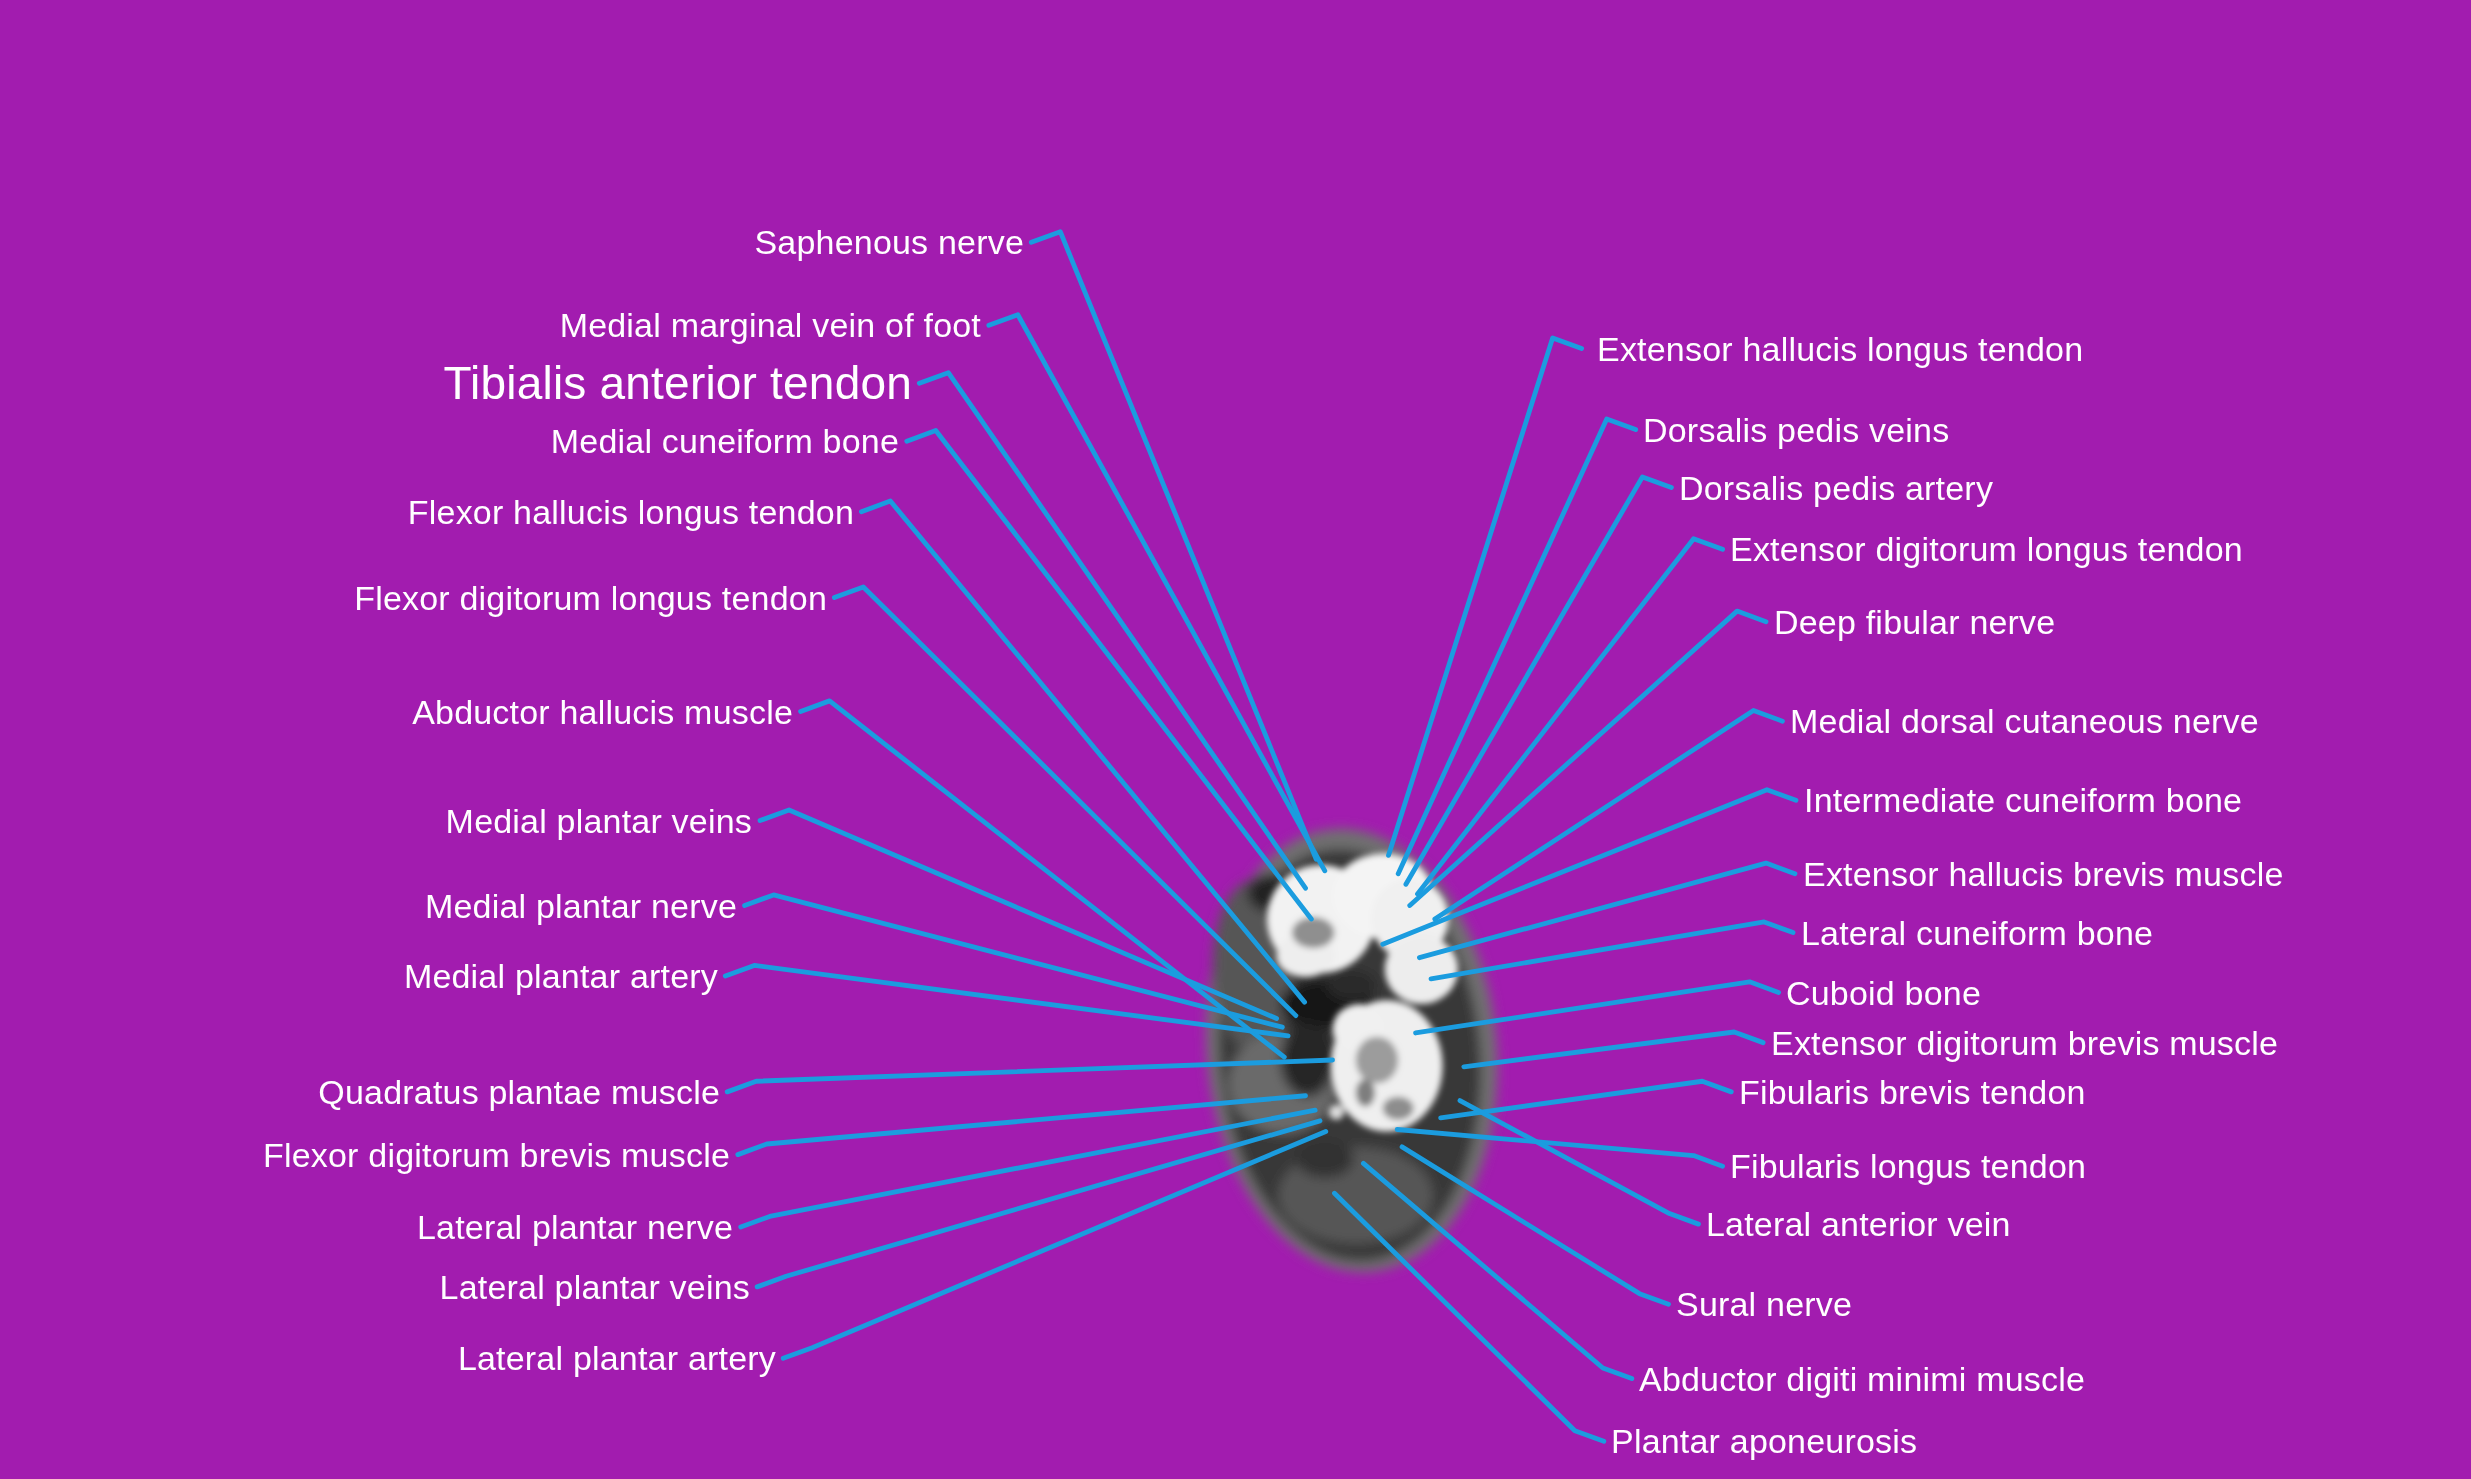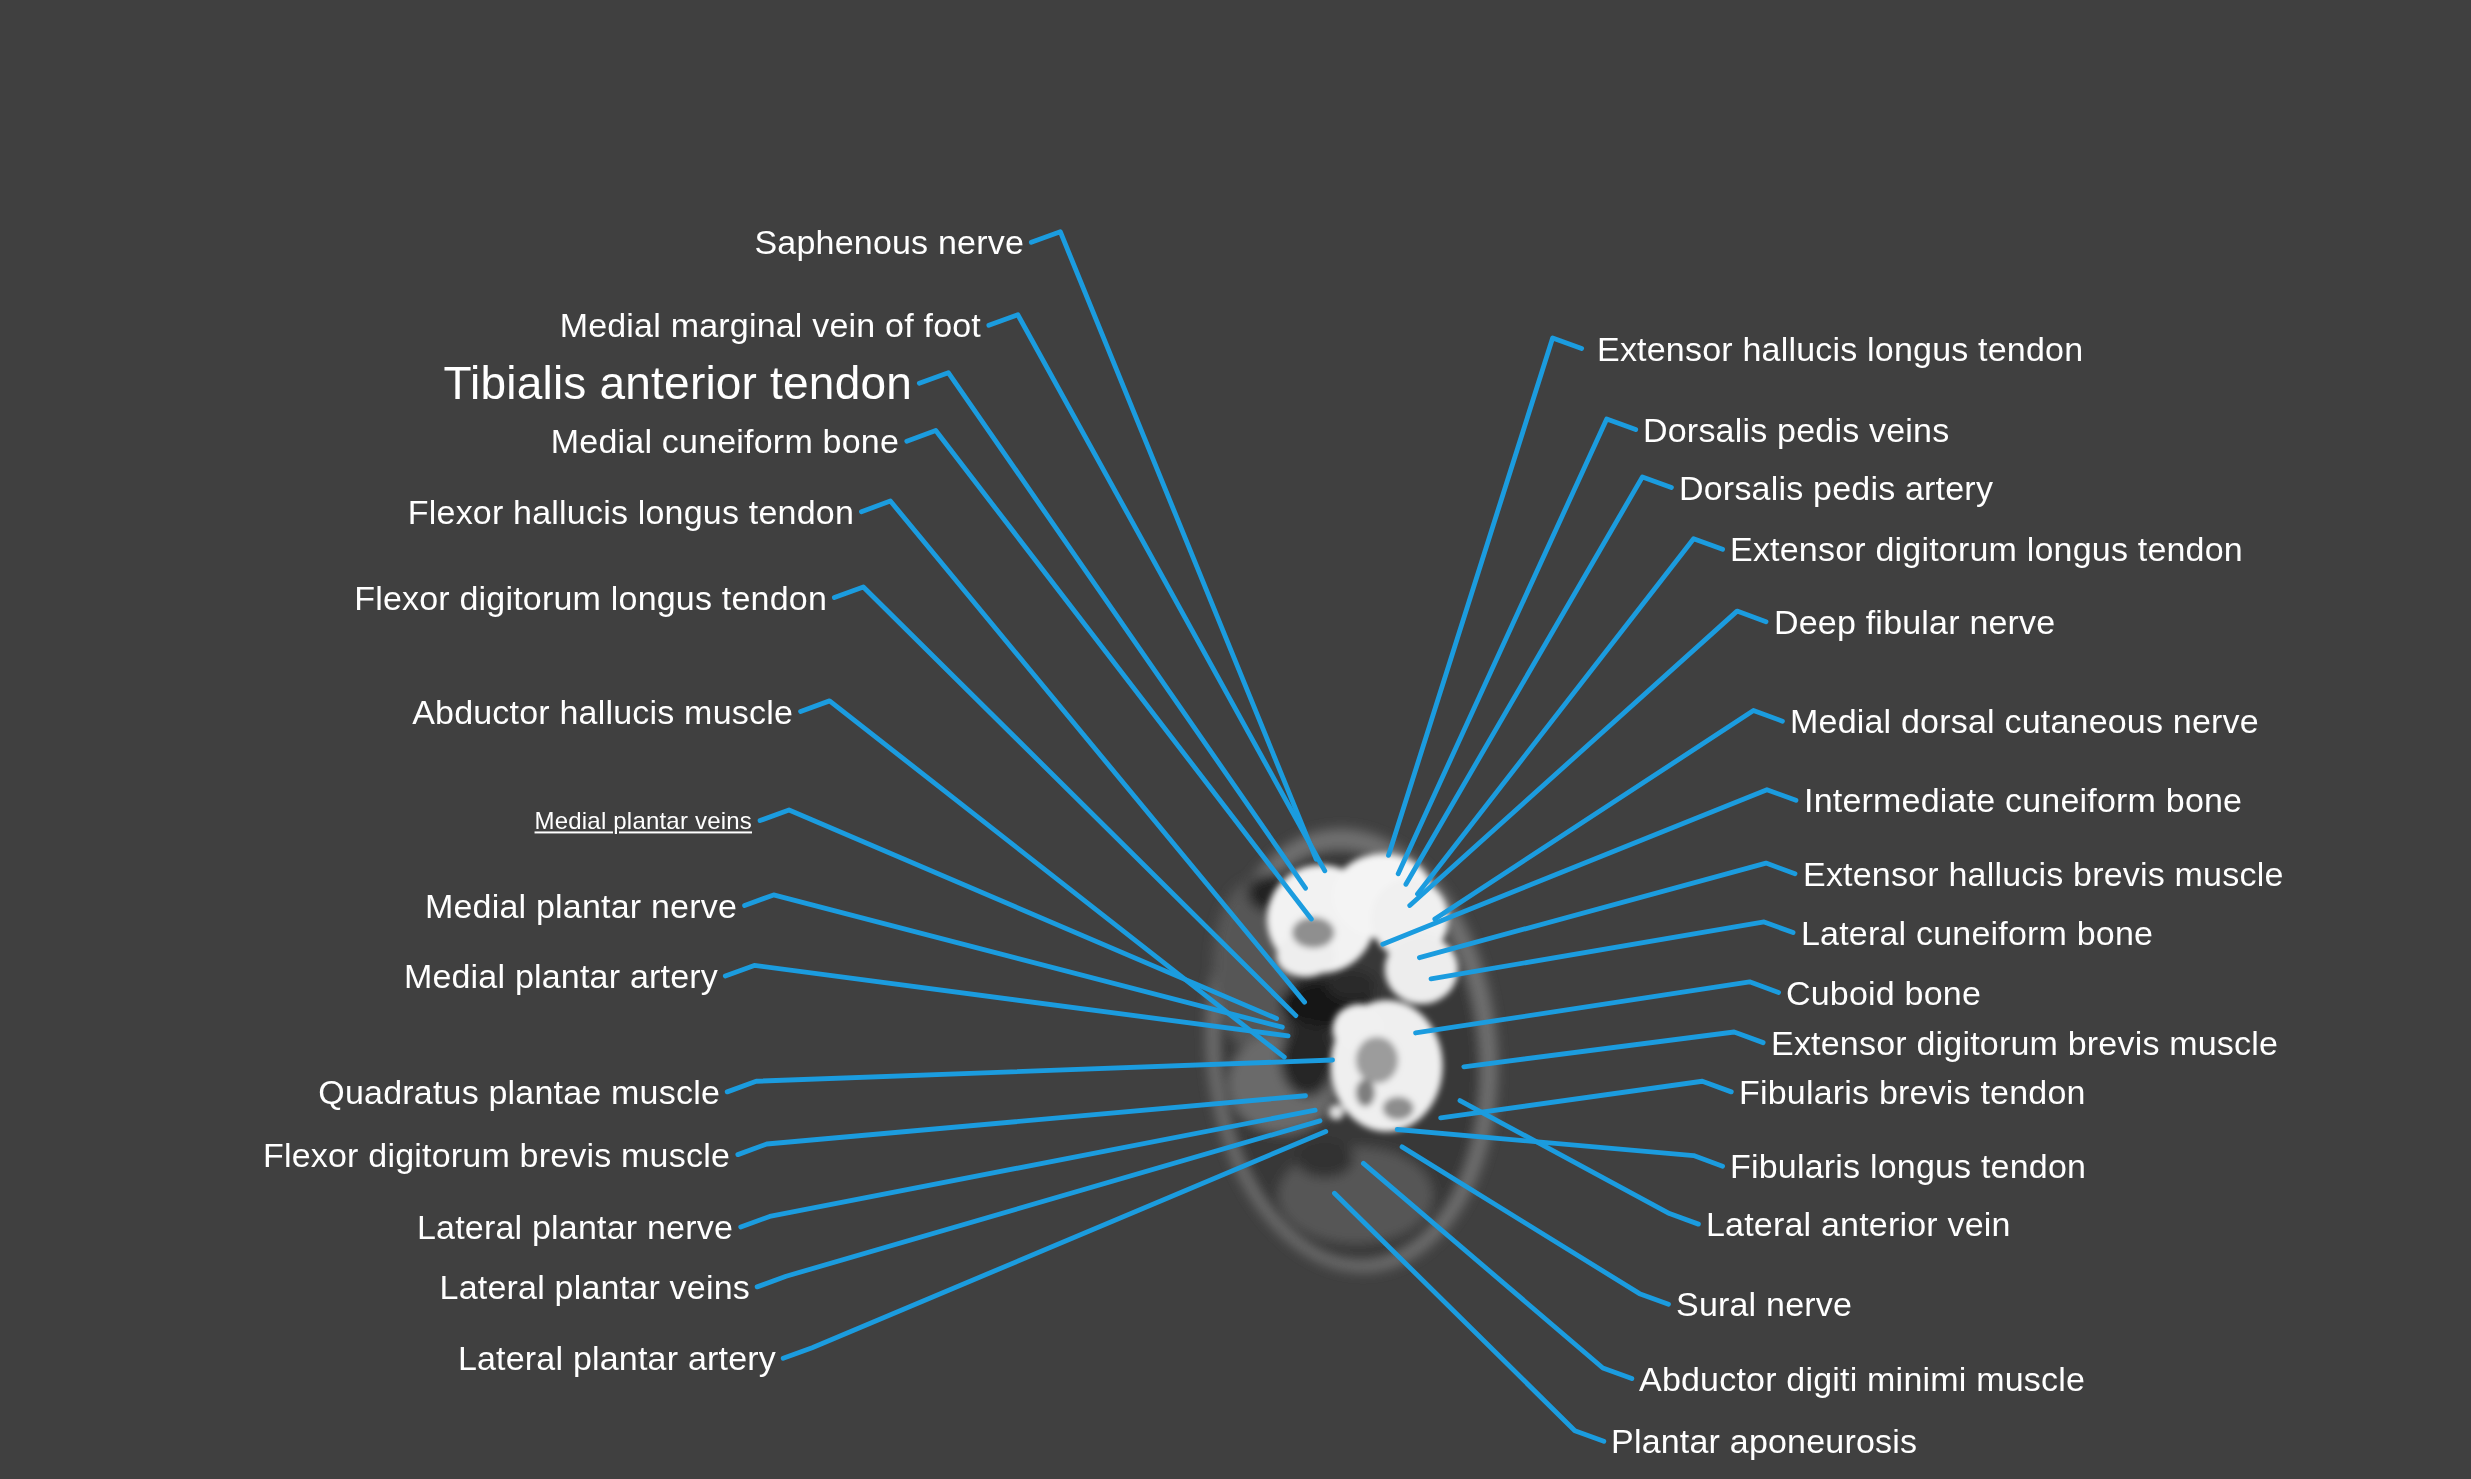--- a/index.html
+++ b/index.html
@@ -1,16 +1,16 @@
 <!DOCTYPE html>
 <html><head>
 <meta charset="utf-8">
 <style>
   html,body{margin:0;padding:0;background:#000;}
-  #screen{position:relative;width:2472px;height:1479px;background:#404040;overflow:hidden;
+  #screen{position:relative;width:2472px;height:1479px;background:#a21caf;overflow:hidden;
           font-family:"Liberation Sans",sans-serif;}
   #scene{position:absolute;left:0;top:0;}
   #label-layer{position:absolute;left:0;top:0;width:100%;height:100%;pointer-events:none;}
   .label{position:absolute;transform:translateY(-52%);color:#fff;white-space:nowrap;
          font-weight:400;letter-spacing:0.2px;}
 </style>
 </head>
 <body>
 
 <div id="screen">
@@ -91,21 +91,21 @@
   </svg>
 
   <div id="label-layer">
       <div class="label left" style="font-size: 34px; color: rgb(255, 255, 255); top: 243px; right: 1448px;">Saphenous nerve</div>
       <div class="label left" style="font-size: 34px; color: rgb(255, 255, 255); top: 326px; right: 1491px;">Medial marginal vein of foot</div>
       <div class="label left" style="font-size: 46px; color: rgb(255, 255, 255); top: 384px; right: 1560px;">Tibialis anterior tendon</div>
       <div class="label left" style="font-size: 34px; color: rgb(255, 255, 255); top: 442px; right: 1573px;">Medial cuneiform bone</div>
       <div class="label left" style="font-size: 34px; color: rgb(255, 255, 255); top: 513px; right: 1618px;">Flexor hallucis longus tendon</div>
       <div class="label left" style="font-size: 34px; color: rgb(255, 255, 255); top: 599px; right: 1645px;">Flexor digitorum longus tendon</div>
       <div class="label left" style="font-size: 34px; color: rgb(255, 255, 255); top: 713px; right: 1679px;">Abductor hallucis muscle</div>
-      <div class="label left" style="font-size: 24px; color: rgb(255, 255, 255); top: 822px; right: 1720px; text-decoration: underline;">Medial plantar veins</div>
+      <div class="label left" style="font-size: 34px; color: rgb(255, 255, 255); top: 822px; right: 1720px;">Medial plantar veins</div>
       <div class="label left" style="font-size: 34px; color: rgb(255, 255, 255); top: 907px; right: 1735px;">Medial plantar nerve</div>
       <div class="label left" style="font-size: 34px; color: rgb(255, 255, 255); top: 977px; right: 1754px;">Medial plantar artery</div>
       <div class="label left" style="font-size: 34px; color: rgb(255, 255, 255); top: 1093px; right: 1752px;">Quadratus plantae muscle</div>
       <div class="label left" style="font-size: 34px; color: rgb(255, 255, 255); top: 1156px; right: 1742px;">Flexor digitorum brevis muscle</div>
       <div class="label left" style="font-size: 34px; color: rgb(255, 255, 255); top: 1228px; right: 1739px;">Lateral plantar nerve</div>
       <div class="label left" style="font-size: 34px; color: rgb(255, 255, 255); top: 1288px; right: 1722px;">Lateral plantar veins</div>
       <div class="label left" style="font-size: 34px; color: rgb(255, 255, 255); top: 1359px; right: 1696px;">Lateral plantar artery</div>
       <div class="label right" style="font-size: 34px; color: rgb(255, 255, 255); top: 350px; left: 1589px; margin-left: 8px;">Extensor hallucis longus tendon</div>
       <div class="label right" style="font-size: 34px; color: rgb(255, 255, 255); top: 431px; left: 1643px;">Dorsalis pedis veins</div>
       <div class="label right" style="font-size: 34px; color: rgb(255, 255, 255); top: 489px; left: 1679px;">Dorsalis pedis artery</div>

